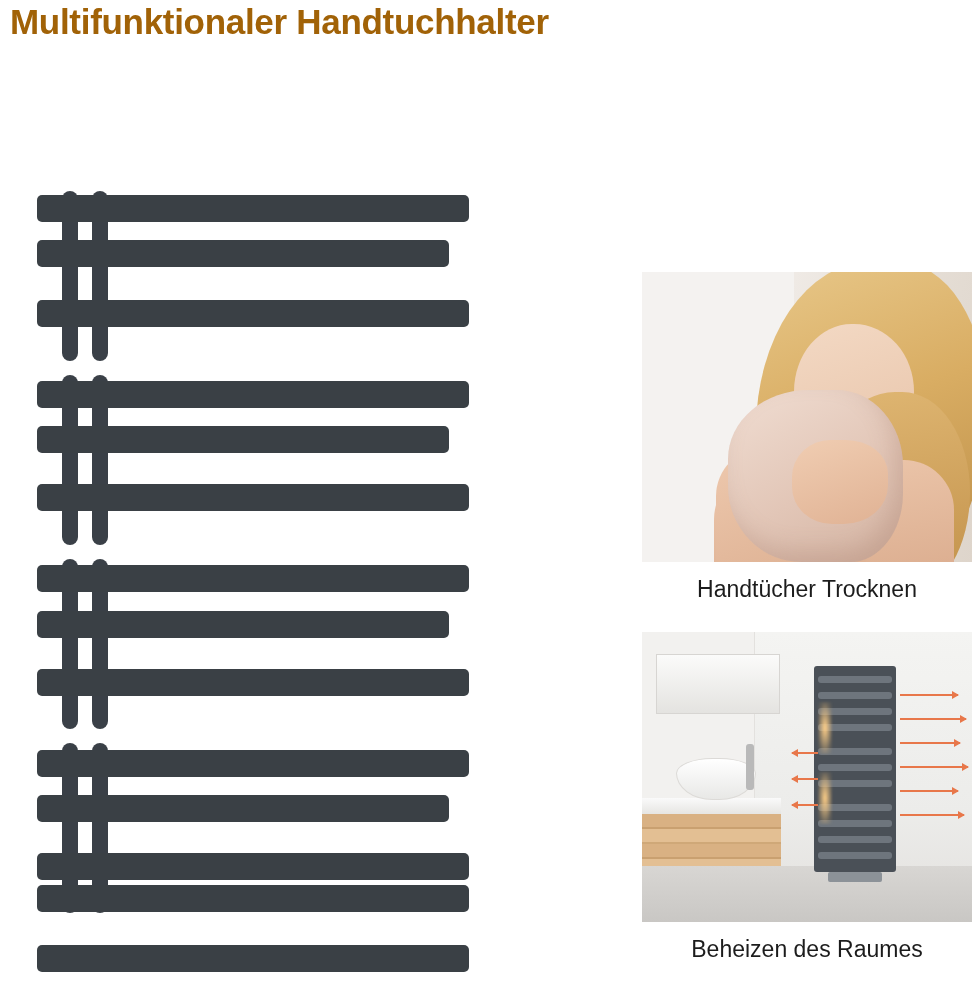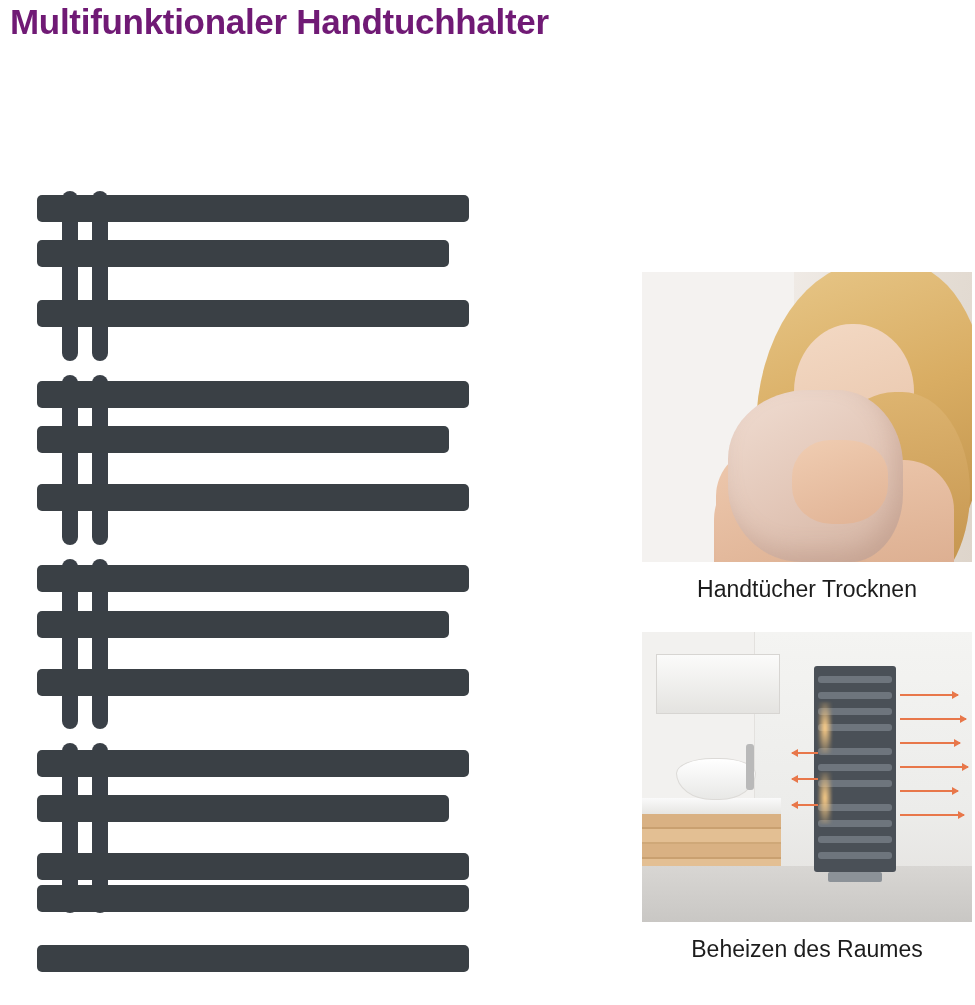--- a/index.html
+++ b/index.html
@@ -24,21 +24,21 @@
     padding: 0;
   }
 
   
   .headline {
     position: absolute;
     left: 10px;
     top: 2px;
     font-size: 35px;
     font-weight: bold;
-    color: #701a75;
+    color: #a16207;
     letter-spacing: -0.3px;
     white-space: nowrap;
   }
   .subtext {
     position: absolute;
     left: 10px;
     top: 72px;
     width: 950px;
     font-size: 19.5px;
     line-height: 32px;

